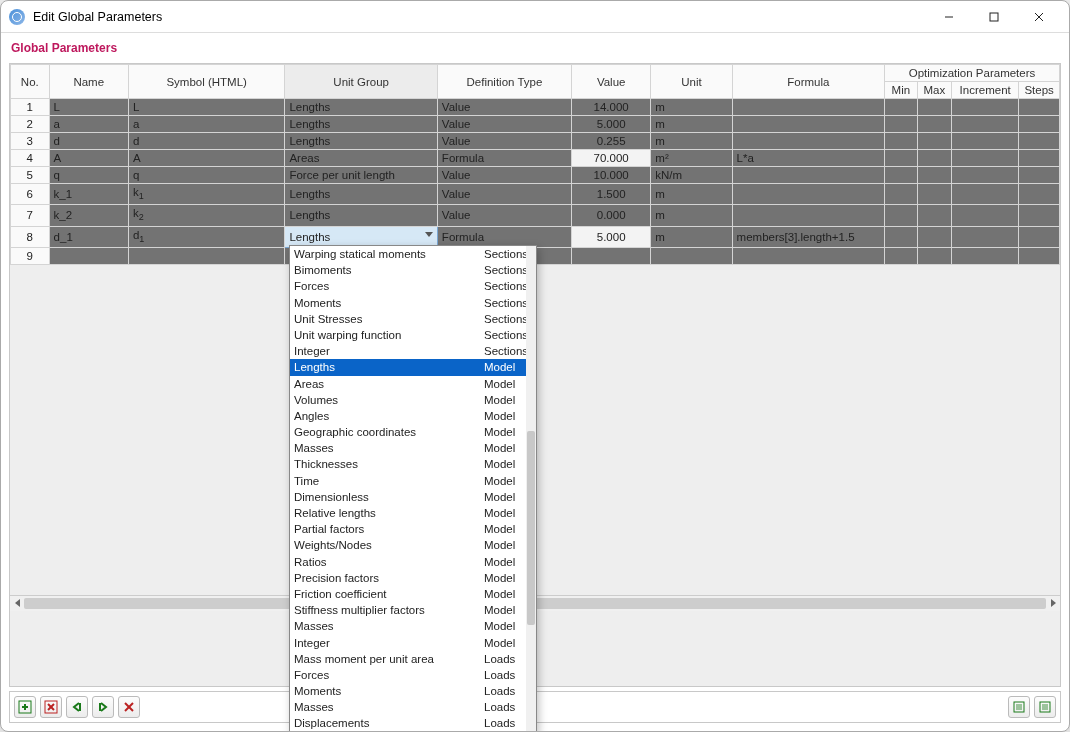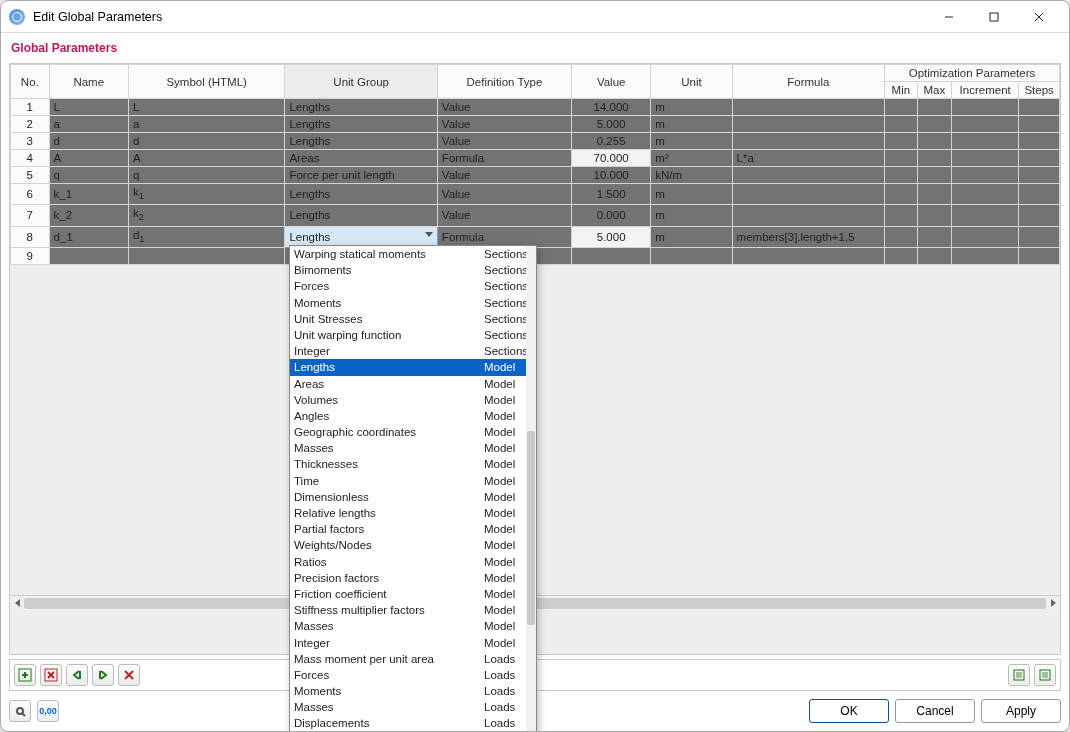--- a/index.html
+++ b/index.html
@@ -297,33 +297,20 @@
         </div>
       <div class="tbtn">
           <svg width="14" height="14">
             <rect x="2" y="2" width="10" height="10" fill="none" stroke="#1a7a1a"></rect>
             <rect x="4" y="4" width="6" height="6" fill="#1a7a1a" opacity="0.4"></rect>
           </svg>
         </div>
     </div>
 
 
-    <div class="bottom-row">
-      <div class="tbtn">
-          <svg width="14" height="14">
-            <circle cx="7" cy="7" r="3" fill="none" stroke="#555" stroke-width="2"></circle>
-            <line x1="9" y1="9" x2="12" y2="12" stroke="#555" stroke-width="2"></line>
-          </svg>
-        </div>
-      <div class="tbtn" style="color:#06c; font-size:9px; font-weight:bold; line-height:9px;">0,00</div>
-      <div class="spacer"></div>
-      <button class="dlgbtn">OK</button>
-      <button class="dlgbtn secondary">Cancel</button>
-      <button class="dlgbtn secondary">Apply</button>
-    </div>
 
     <div class="dd" id="dropdown">
       <div class="dd-scroll">
           <div class="th"></div>
         </div>
     <div class="dd-row">
           <div class="c1">Warping statical moments</div>
           <div class="c2">Sections</div>
         </div>
         <div class="dd-row">

